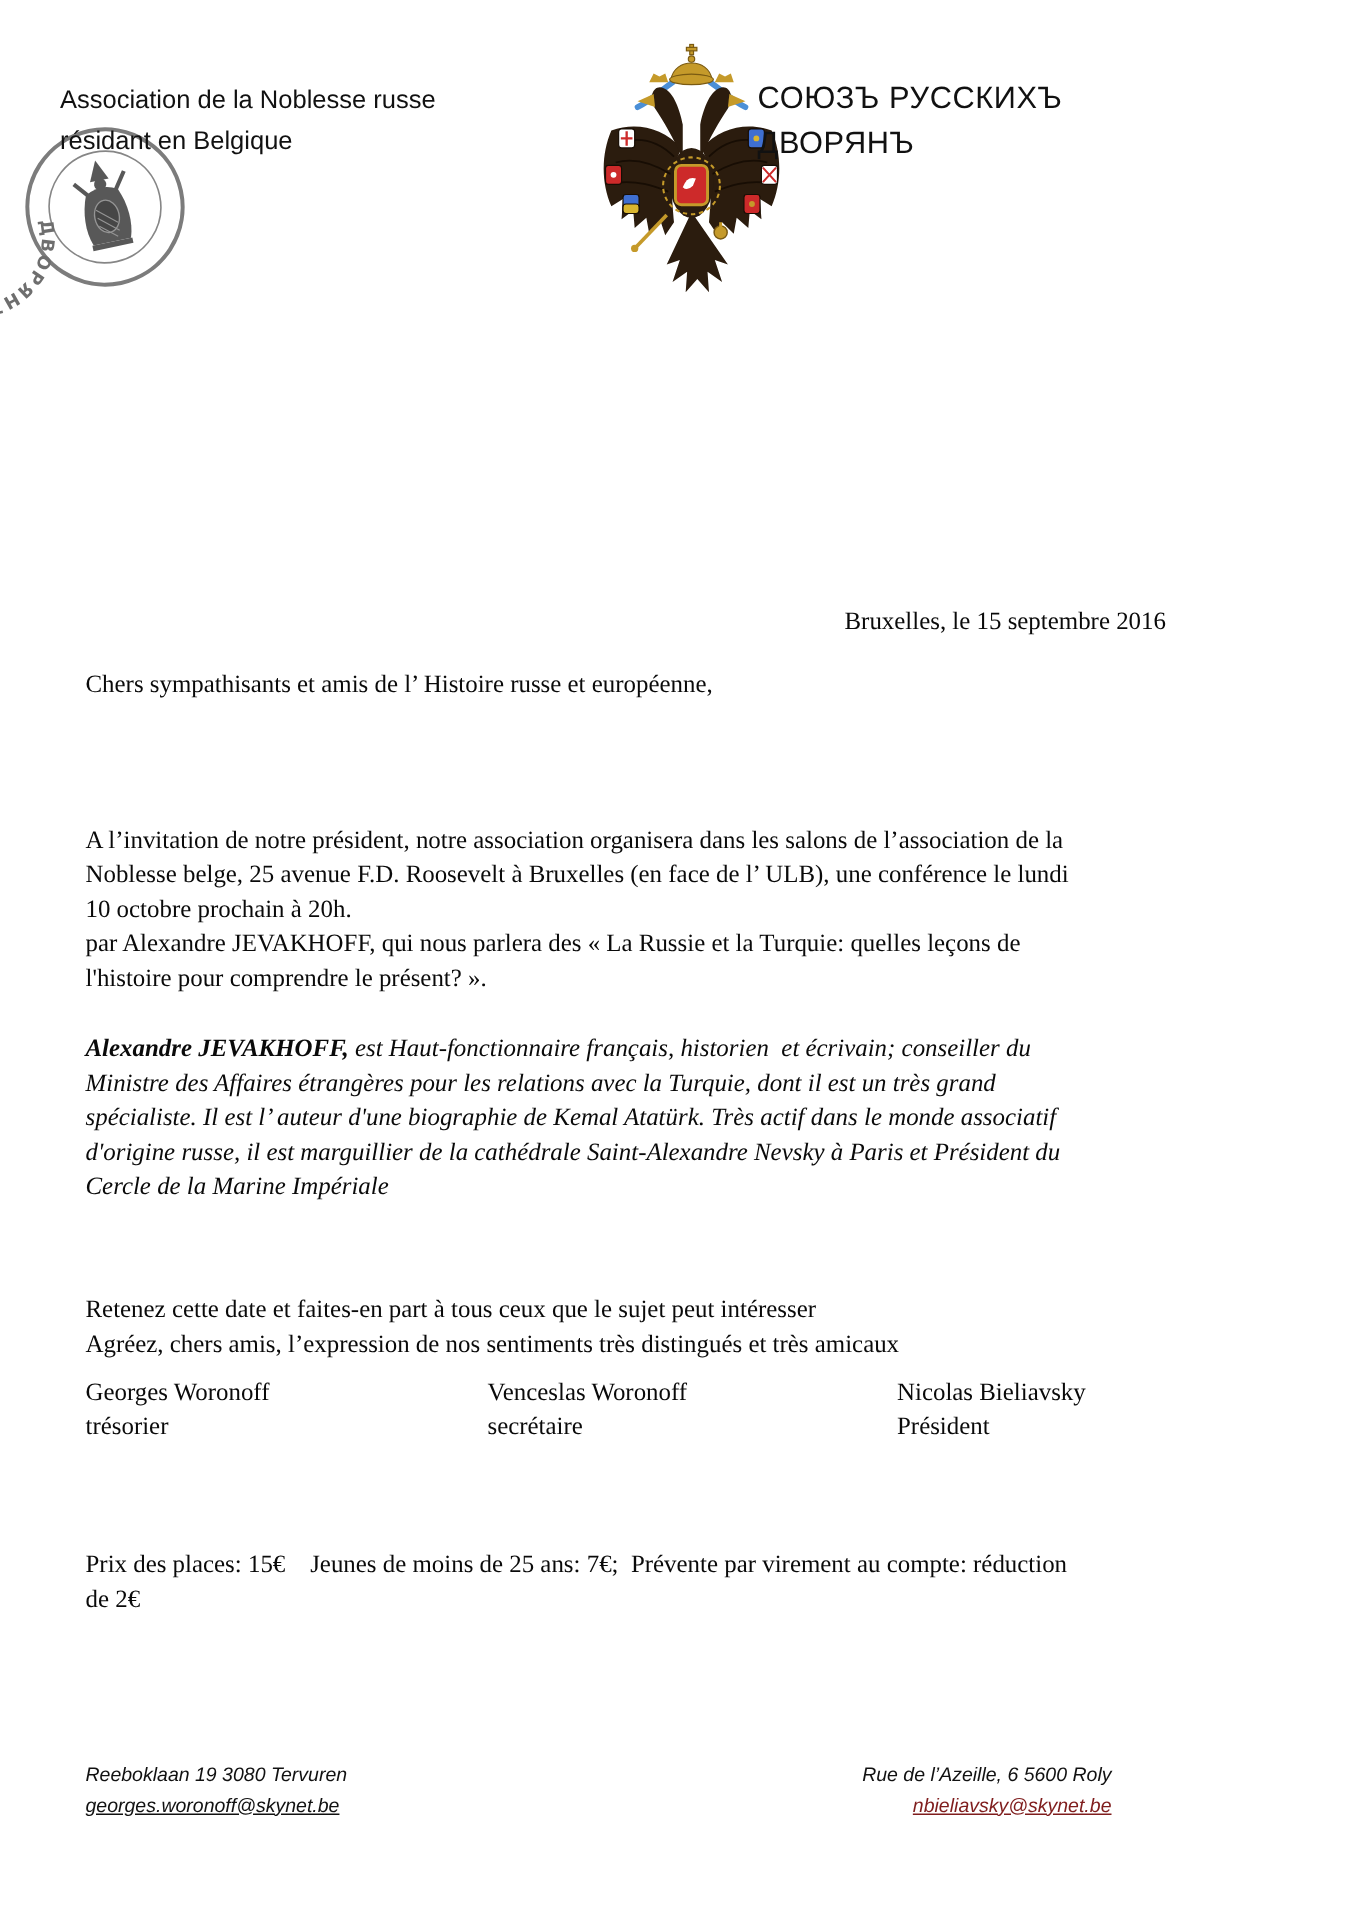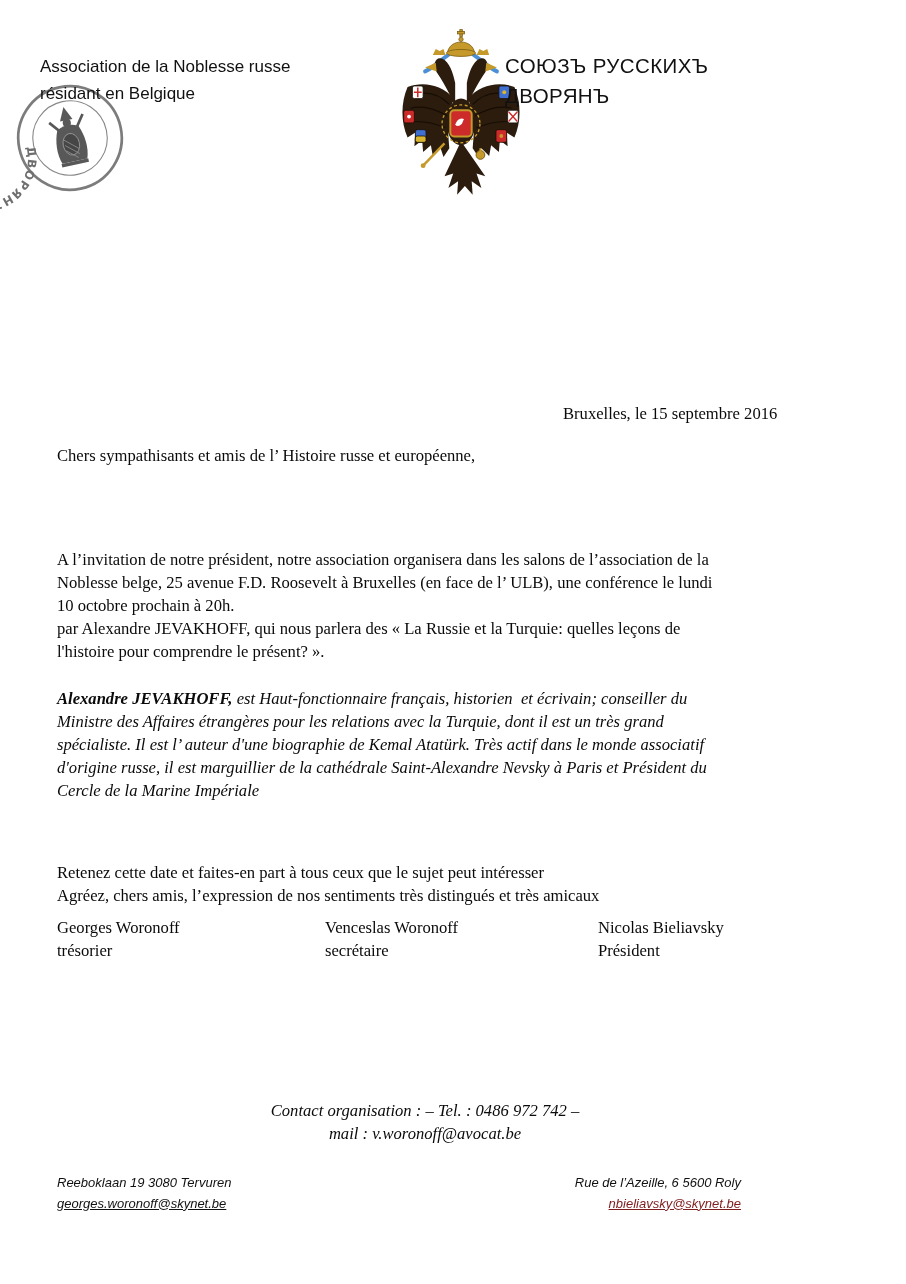--- a/index.html
+++ b/index.html
@@ -149,22 +149,22 @@
   </div>
   <div class="sig sig2 abs">
     <div>Venceslas Woronoff</div>
     <div>secrétaire</div>
   </div>
   <div class="sig sig3 abs">
     <div>Nicolas Bieliavsky</div>
     <div>Président</div>
   </div>
 
-  <div class="contact abs">Contact organisation : – Tel. : 0486 972 742 –
-mail : v.woronoff@avocat.be</div>
+  <div class="para pricing abs">Prix des places: 15€    Jeunes de moins de 25 ans: 7€;  Prévente par virement au compte: réduction
+de 2€</div>
 
   <div class="footer f-left abs">
     <div>Reeboklaan 19   3080 Tervuren</div>
     <a class="mail black">georges.woronoff@skynet.be</a>
   </div>
   <div class="footer f-right abs">
     <div>Rue de l’Azeille, 6    5600 Roly</div>
     <a class="mail blue">nbieliavsky@skynet.be</a>
   </div>
 

